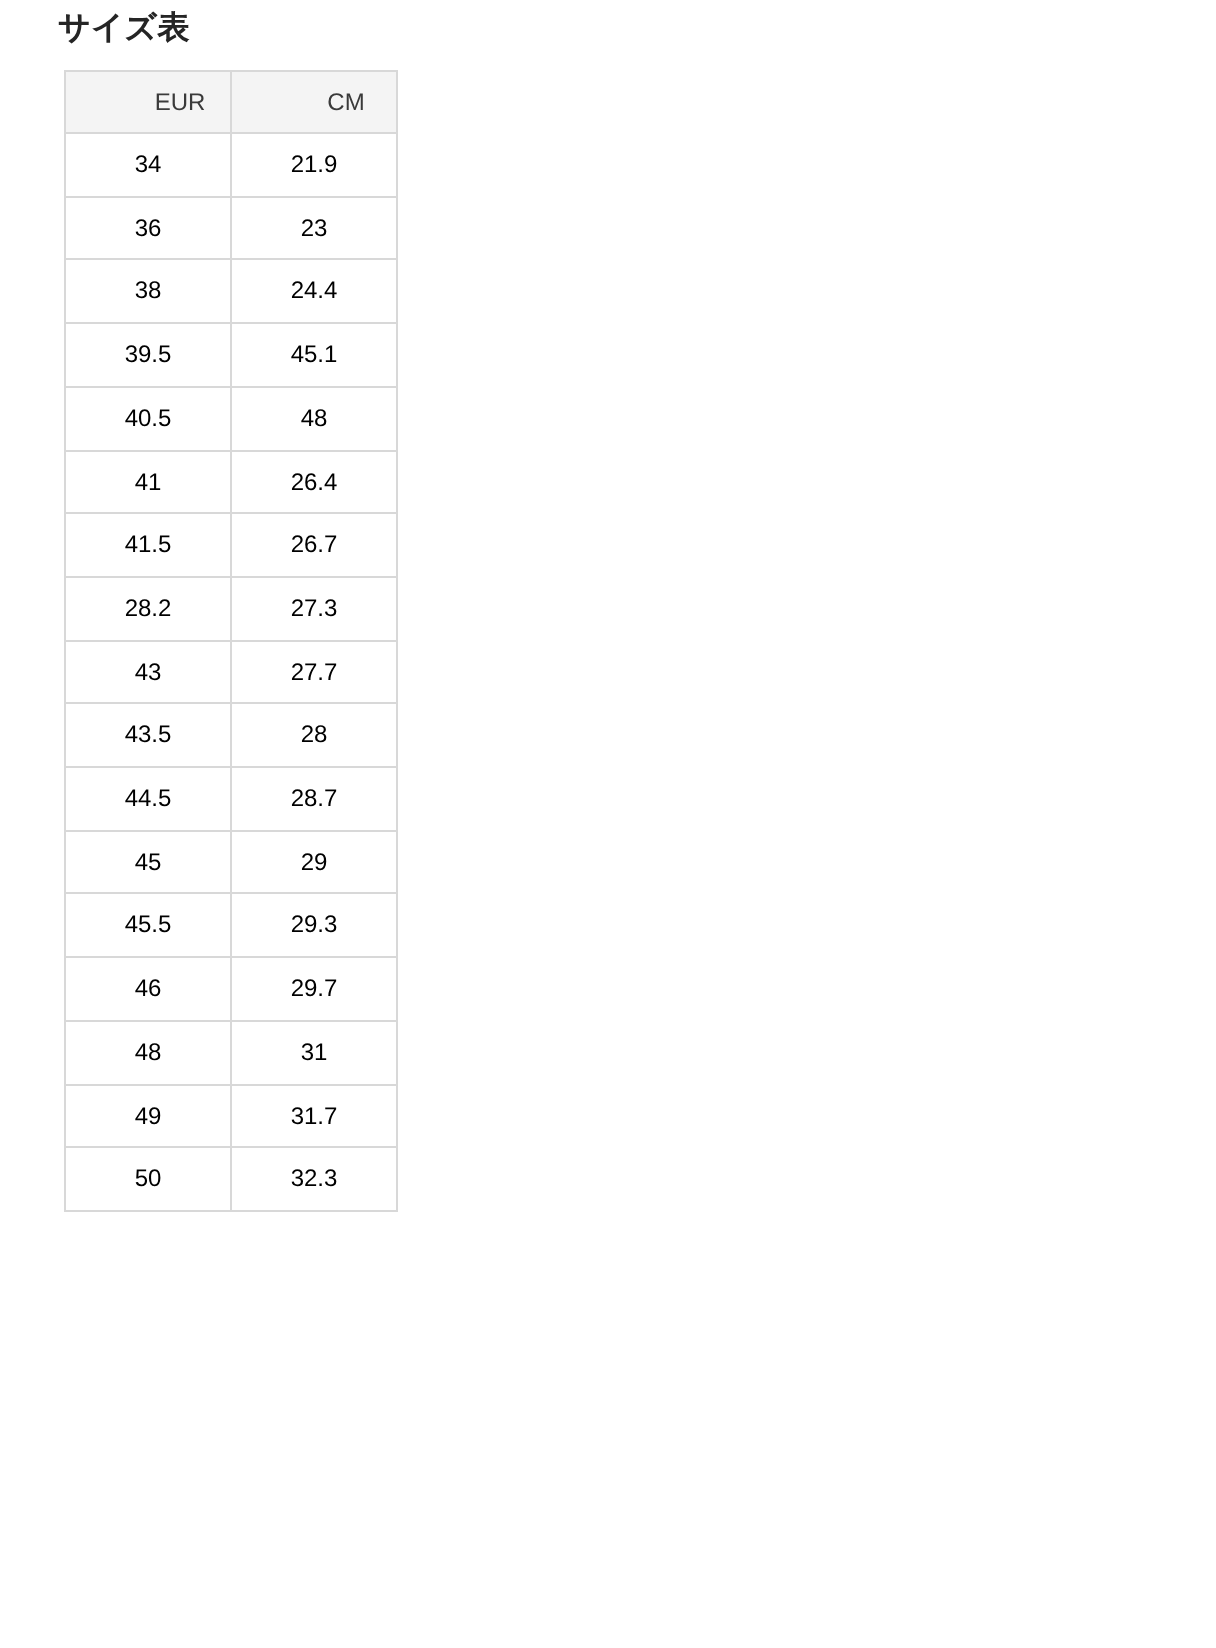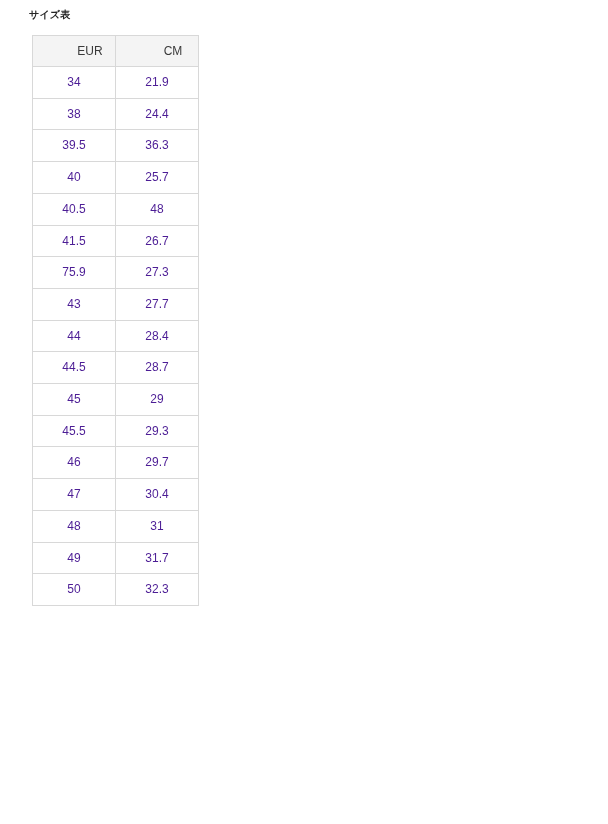--- a/index.html
+++ b/index.html
@@ -17,21 +17,21 @@
   .page {
     position: relative;
     width: 608px;
     height: 824px;
     overflow: hidden;
   }
   .chart-title {
     position: absolute;
     left: 29px;
     top: 7px;
-    font-size: 10px;
+    font-size: 16px;
     line-height: 16px;
     font-weight: bold;
     color: #252525;
     letter-spacing: 0.2px;
     white-space: nowrap;
   }
   .size-table-wrap {
     position: absolute;
     left: 32px;
     top: 35px;
@@ -46,21 +46,21 @@
   table.size-table col {
     width: 83px;
   }
   table.size-table th,
   table.size-table td {
     border: 1px solid #d8d8d8;
     text-align: center;
     vertical-align: middle;
     font-size: 12px;
     font-weight: normal;
-    color: #4c1d95;
+    color: #000000;
     padding: 0;
     height: 30.7px;
     line-height: 30.7px;
     overflow: hidden;
     white-space: nowrap;
   }
   table.size-table thead th {
     background: #f4f4f4;
     height: 30px;
     line-height: 30px;
@@ -86,70 +86,70 @@
           <th>EUR</th>
           <th>CM</th>
         </tr>
       </thead>
       <tbody id="size-table-body">
           <tr>
             <td>34</td>
             <td>21.9</td>
           </tr>
           <tr>
+            <td>36</td>
+            <td>23</td>
+          </tr>
+          <tr>
             <td>38</td>
             <td>24.4</td>
           </tr>
           <tr>
             <td>39.5</td>
-            <td>36.3</td>
-          </tr>
-          <tr>
-            <td>40</td>
-            <td>25.7</td>
+            <td>45.1</td>
           </tr>
           <tr>
             <td>40.5</td>
             <td>48</td>
           </tr>
           <tr>
+            <td>41</td>
+            <td>26.4</td>
+          </tr>
+          <tr>
             <td>41.5</td>
             <td>26.7</td>
           </tr>
           <tr>
-            <td>75.9</td>
+            <td>28.2</td>
             <td>27.3</td>
           </tr>
           <tr>
             <td>43</td>
             <td>27.7</td>
           </tr>
           <tr>
-            <td>44</td>
-            <td>28.4</td>
+            <td>43.5</td>
+            <td>28</td>
           </tr>
           <tr>
             <td>44.5</td>
             <td>28.7</td>
           </tr>
           <tr>
             <td>45</td>
             <td>29</td>
           </tr>
           <tr>
             <td>45.5</td>
             <td>29.3</td>
           </tr>
           <tr>
             <td>46</td>
             <td>29.7</td>
-          </tr>
-          <tr>
-            <td>47</td>
-            <td>30.4</td>
           </tr>
           <tr>
             <td>48</td>
             <td>31</td>
           </tr>
           <tr>
             <td>49</td>
             <td>31.7</td>
           </tr>
           <tr>

